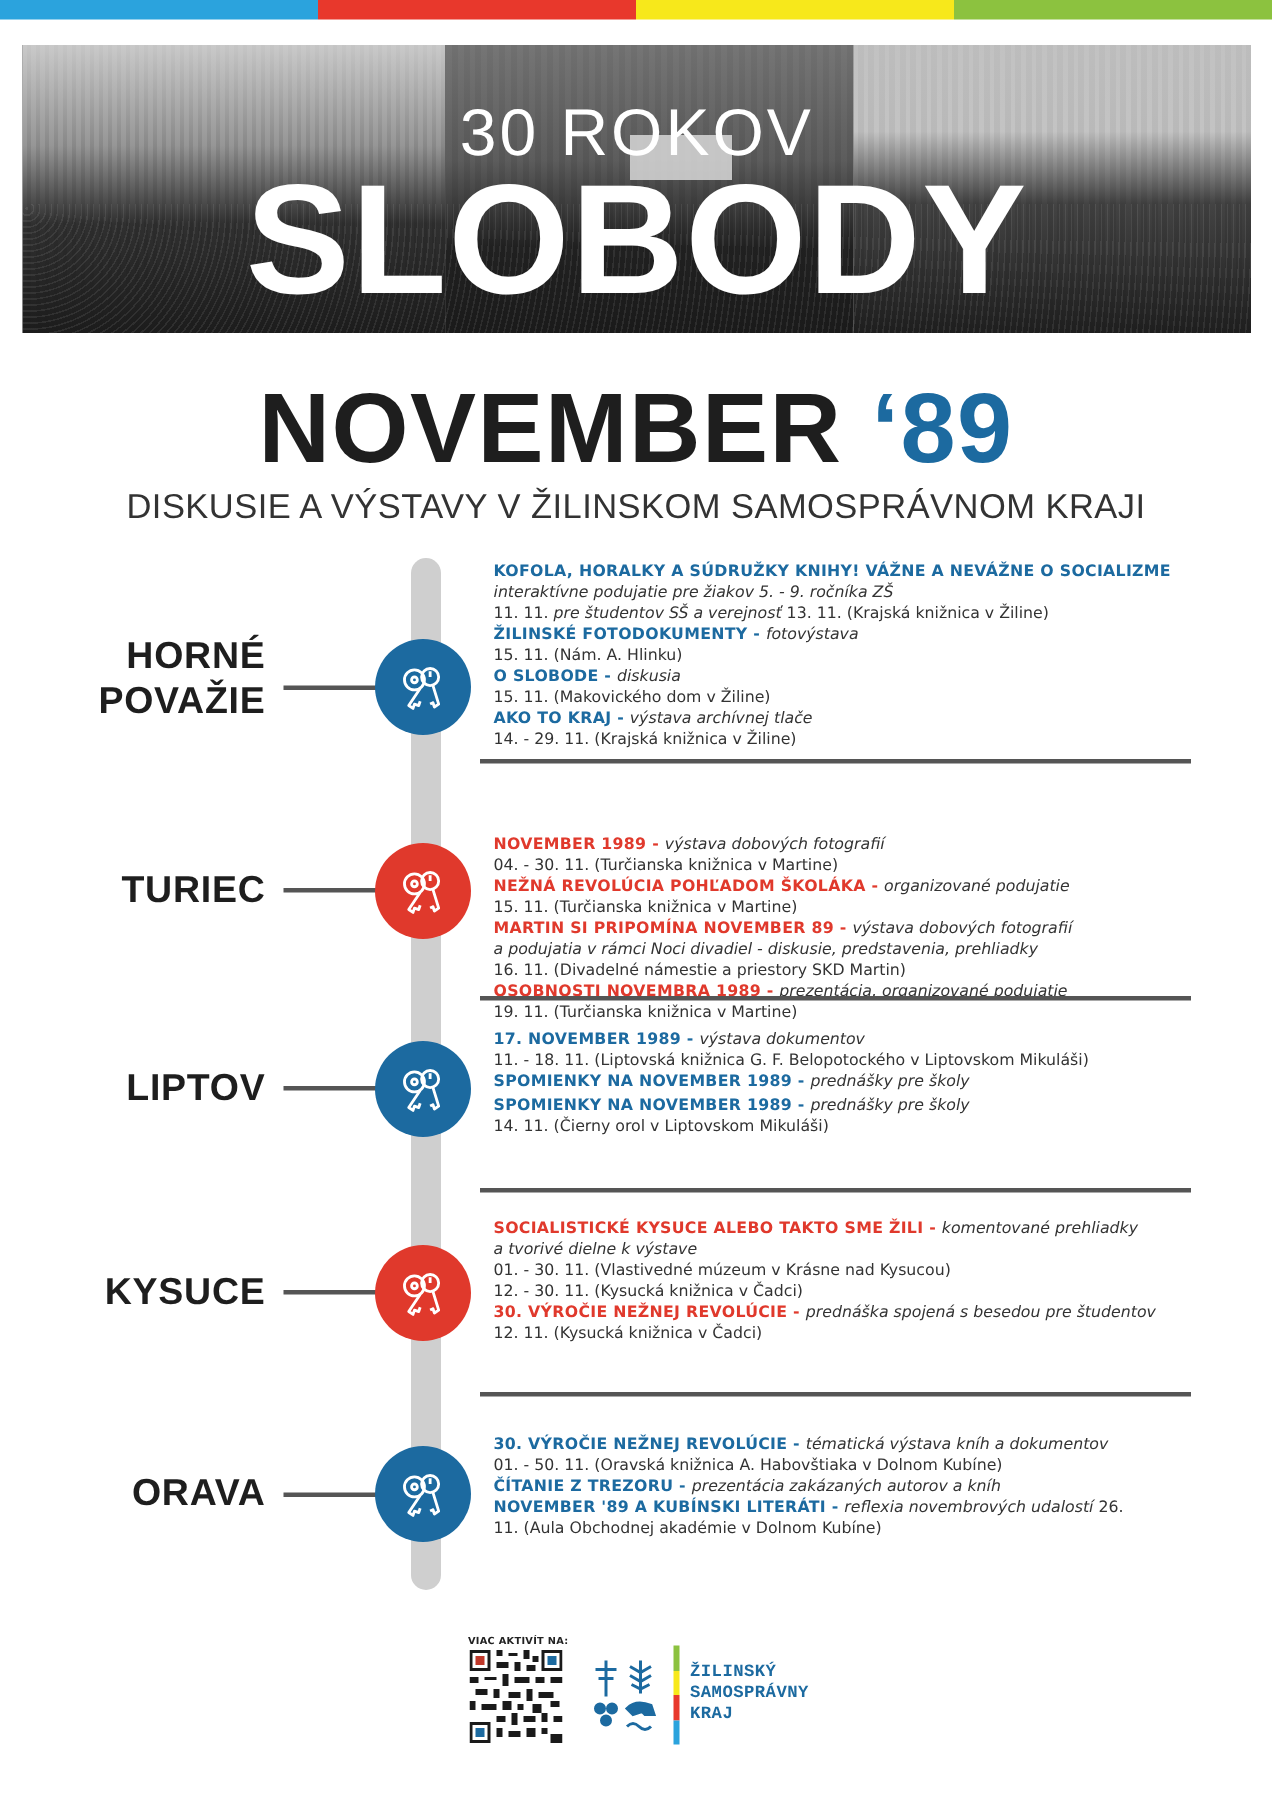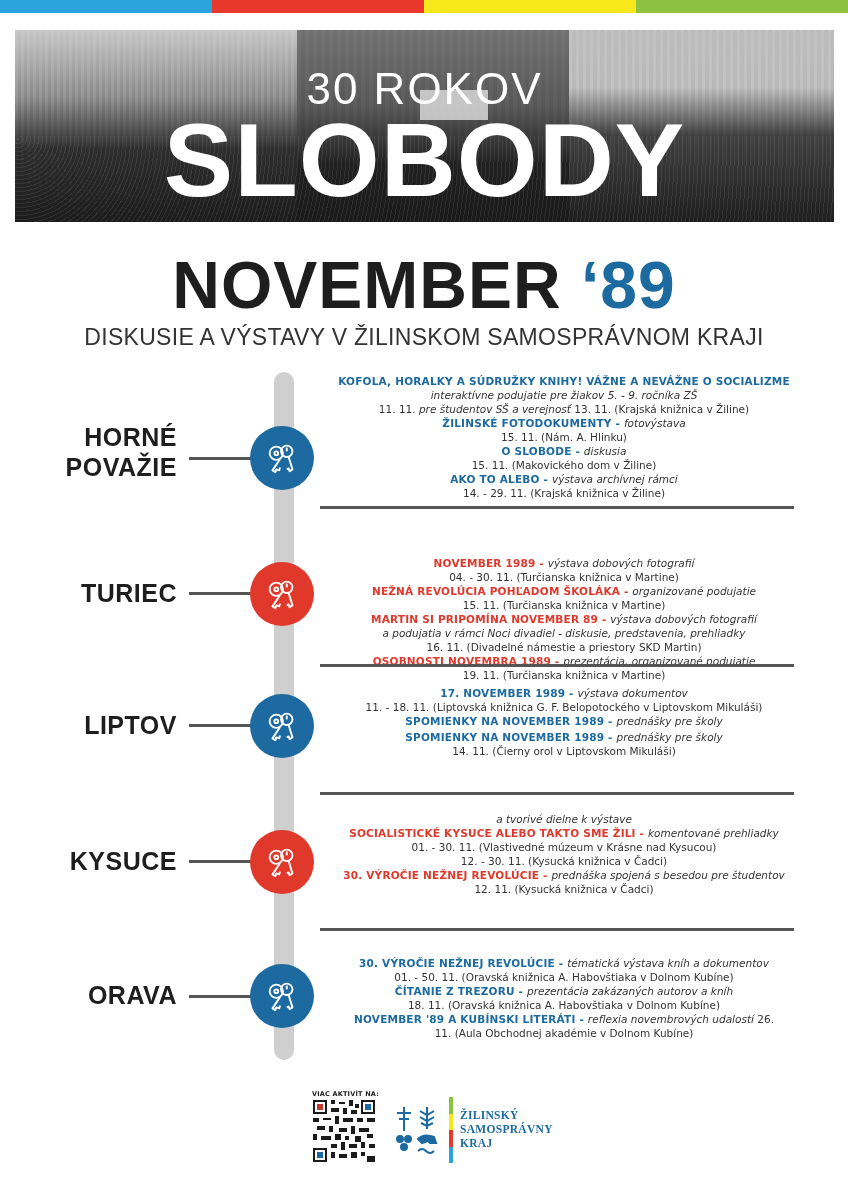--- a/index.html
+++ b/index.html
@@ -39,32 +39,32 @@
     font-family: "Liberation Sans", sans-serif; font-size: 23px; color: #333; letter-spacing: .3px; }
 
   .track { position: absolute; left: 274px; top: 372px; width: 20px; height: 688px; background: #cfcfcf; border-radius: 10px; }
   .region-label { position: absolute; right: 671px; text-align: right;
     font-family: "Liberation Sans", sans-serif; font-weight: 700; font-size: 25px; line-height: 30px; color: #1e1e1e; letter-spacing: .5px; white-space: nowrap; }
   .connector { position: absolute; left: 189px; width: 65px; height: 3px; background: #555; }
   .node { position: absolute; left: 250px; width: 64px; height: 64px; border-radius: 50%;
     display: flex; align-items: center; justify-content: center; }
   .node svg { width: 38px; height: 38px; }
 
-  .events { position: absolute; left: 329px; width: 470px; font-size: 10.5px; line-height: 14px; color: #333; text-align: center; }
+  .events { position: absolute; left: 329px; width: 470px; font-size: 10.5px; line-height: 14px; color: #333; }
   .ev-title { font-weight: 700; letter-spacing: .2px; }
   .ev-desc { font-style: italic; }
   .events .row { white-space: nowrap; }
   .sep { position: absolute; left: 320px; width: 474px; height: 3px; background: #555; }
 
   .footer-label { position: absolute; left: 312px; top: 1090px; font-size: 6.5px; font-weight: 700; color: #222; letter-spacing: .2px; }
   .qr { position: absolute; left: 313px; top: 1100px; width: 62px; height: 62px; background: #fff; }
   .logo-emblem { position: absolute; left: 394px; top: 1105px; width: 46px; height: 52px; }
   .logo-bar { position: absolute; left: 449px; top: 1097px; width: 4px; height: 66px; display: flex; flex-direction: column; }
   .logo-bar div { flex: 1; }
-  .logo-text { position: absolute; left: 460px; top: 1108px; font-family: Liberation Serif, serif; font-weight: 700;
+  .logo-text { position: absolute; left: 460px; top: 1108px; font-family: Liberation Mono, monospace; font-weight: 700;
     font-size: 11.5px; line-height: 14px; color: #1c6aa0; letter-spacing: .3px; }
 </style>
 </head>
 <body>
 
 <div class="stripe">
   <div style="background:#2ba3dd"></div>
   <div style="background:#e8382c"></div>
   <div style="background:#f7e81b"></div>
   <div style="background:#8cc23f"></div>
@@ -104,21 +104,21 @@
   </svg>
 </div>
 <div class="events" style="top:374px">
   <div class="row"><span class="ev-title" style="color:#1c6aa0">KOFOLA, HORALKY A  SÚDRUŽKY KNIHY! VÁŽNE A NEVÁŽNE O SOCIALIZME</span></div>
   <div class="row"><span class="ev-desc">interaktívne podujatie pre žiakov 5. - 9. ročníka ZŠ</span></div>
   <div class="row"><span>11. 11.  </span><span class="ev-desc">pre študentov SŠ a verejnosť</span><span>   13. 11.  (Krajská knižnica v Žiline)</span></div>
   <div class="row"><span class="ev-title" style="color:#1c6aa0">ŽILINSKÉ FOTODOKUMENTY</span><span class="ev-title" style="color:#1c6aa0"> - </span><span class="ev-desc">fotovýstava</span></div>
   <div class="row">15. 11. (Nám. A. Hlinku)</div>
   <div class="row"><span class="ev-title" style="color:#1c6aa0">O SLOBODE</span><span class="ev-title" style="color:#1c6aa0"> - </span><span class="ev-desc">diskusia</span></div>
   <div class="row">15. 11. (Makovického dom v Žiline)</div>
-  <div class="row"><span class="ev-title" style="color:#1c6aa0">AKO TO ALEBO</span><span class="ev-title" style="color:#1c6aa0"> - </span><span class="ev-desc">výstava archívnej rámci</span></div>
+  <div class="row"><span class="ev-title" style="color:#1c6aa0">AKO TO KRAJ</span><span class="ev-title" style="color:#1c6aa0"> - </span><span class="ev-desc">výstava archívnej tlače</span></div>
   <div class="row">14. - 29. 11. (Krajská knižnica v Žiline)</div>
 </div>
 <div class="sep" style="top:506px"></div>
 
 <div class="region-label" style="top:578px">
   <div>TURIEC</div>
 </div>
 <div class="connector" style="top:592px"></div>
 <div class="node" style="top:562px; background:#e0392c">
   <svg viewBox="0 0 40 40" fill="none" stroke="#fff" stroke-width="2" stroke-linejoin="round">
@@ -174,22 +174,22 @@
   <svg viewBox="0 0 40 40" fill="none" stroke="#fff" stroke-width="2" stroke-linejoin="round">
     <circle cx="14" cy="15" r="7"></circle>
       <circle cx="14" cy="15" r="2"></circle>
     <path d="M18 21 L10 33 L13 35 L14 32 L17 33 L18 30"></path>
     <circle cx="25" cy="13" r="6"></circle>
       <path d="M25 9 V13"></path>
     <path d="M27 19 L31 32 L28 34 L27 31 L25 32"></path>
   </svg>
 </div>
 <div class="events" style="top:812px">
+  <div class="row"><span class="ev-title" style="color:#e0392c">SOCIALISTICKÉ KYSUCE ALEBO TAKTO SME ŽILI</span><span class="ev-title" style="color:#e0392c"> - </span><span class="ev-desc">komentované prehliadky</span></div>
   <div class="row"><span class="ev-desc">a tvorivé dielne k výstave</span></div>
-  <div class="row"><span class="ev-title" style="color:#e0392c">SOCIALISTICKÉ KYSUCE ALEBO TAKTO SME ŽILI</span><span class="ev-title" style="color:#e0392c"> - </span><span class="ev-desc">komentované prehliadky</span></div>
   <div class="row">01. - 30. 11. (Vlastivedné múzeum v Krásne nad Kysucou)</div>
   <div class="row">12. - 30. 11. (Kysucká knižnica v Čadci)</div>
   <div class="row"><span class="ev-title" style="color:#e0392c">30. VÝROČIE NEŽNEJ REVOLÚCIE</span><span class="ev-title" style="color:#e0392c"> - </span><span class="ev-desc">prednáška spojená s besedou pre študentov</span></div>
   <div class="row">12. 11. (Kysucká knižnica v Čadci)</div>
 </div>
 <div class="sep" style="top:928px"></div>
 
 <div class="region-label" style="top:980px">
   <div>ORAVA</div>
 </div>
@@ -201,21 +201,20 @@
     <path d="M18 21 L10 33 L13 35 L14 32 L17 33 L18 30"></path>
     <circle cx="25" cy="13" r="6"></circle>
       <path d="M25 9 V13"></path>
     <path d="M27 19 L31 32 L28 34 L27 31 L25 32"></path>
   </svg>
 </div>
 <div class="events" style="top:956px">
   <div class="row"><span class="ev-title" style="color:#1c6aa0">30. VÝROČIE NEŽNEJ REVOLÚCIE</span><span class="ev-title" style="color:#1c6aa0"> - </span><span class="ev-desc">tématická výstava kníh a dokumentov</span></div>
   <div class="row">01. - 50. 11. (Oravská knižnica A. Habovštiaka v Dolnom Kubíne)</div>
   <div class="row"><span class="ev-title" style="color:#1c6aa0">ČÍTANIE Z TREZORU</span><span class="ev-title" style="color:#1c6aa0"> - </span><span class="ev-desc">prezentácia zakázaných autorov a kníh</span></div>
-  <div class="row">18. 11. (Oravská knižnica A. Habovštiaka v Dolnom Kubíne)</div>
   <div class="row"><span class="ev-title" style="color:#1c6aa0">NOVEMBER '89 A KUBÍNSKI LITERÁTI</span><span class="ev-title" style="color:#1c6aa0"> - </span><span class="ev-desc">reflexia novembrových udalostí</span><span> 26.</span></div>
   <div class="row">11. (Aula Obchodnej akadémie v Dolnom Kubíne)</div>
 </div>
 
 <div class="footer-label">VIAC AKTIVÍT NA:</div>
 <div class="qr">
   <svg width="62" height="62" viewBox="0 0 31 31">
     <rect x="0" y="0" width="31" height="31" fill="#fff"></rect>
     <rect x="0" y="0" width="7" height="7" fill="#1a1a1a"></rect>
       <rect x="1" y="1" width="5" height="5" fill="#fff"></rect>

